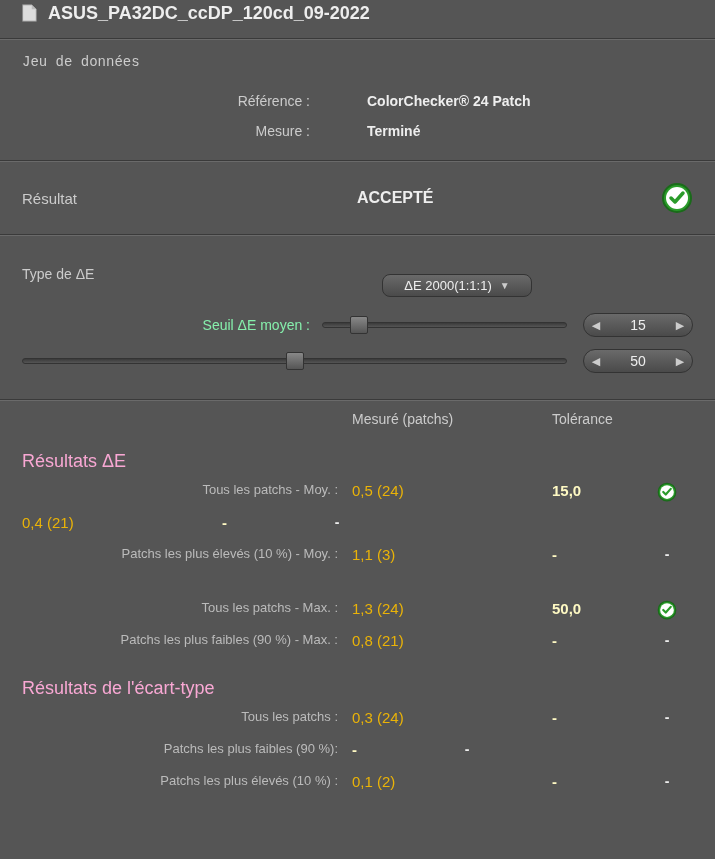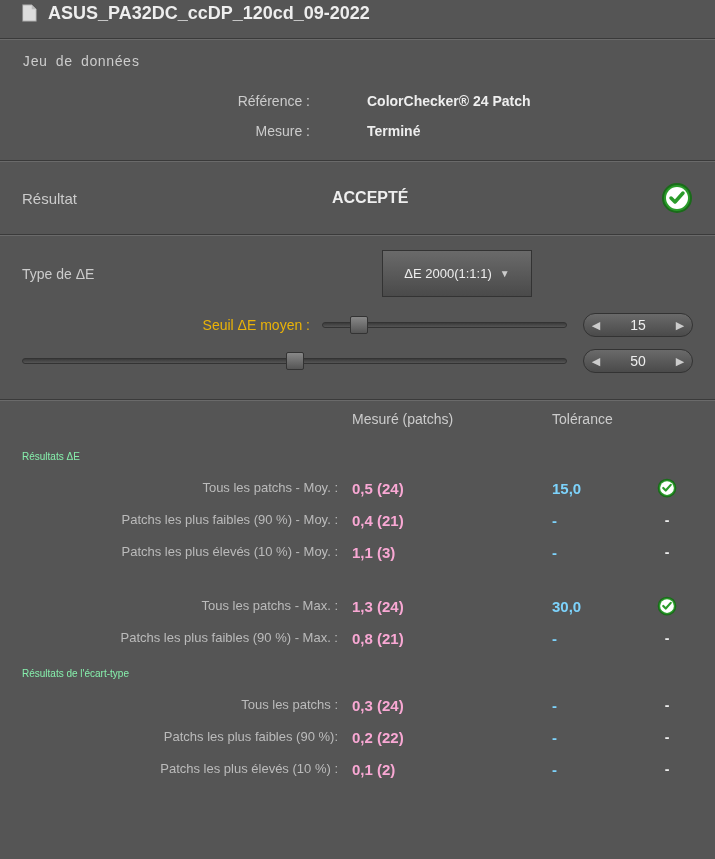--- a/index.html
+++ b/index.html
@@ -58,20 +58,21 @@
   .value-col {
     flex: 1;
     color: #eee;
     font-weight: bold;
     font-size: 14px;
   }
   .result-row {
     display: flex;
     align-items: center;
     padding: 6px 0;
+    gap: 25px;
   }
   .result-label {
     color: #ccc;
     font-size: 15px;
     width: 310px;
   }
   .result-value {
     color: #eee;
     font-weight: bold;
     font-size: 16px;
@@ -79,43 +80,44 @@
   }
   .checkmark-badge {
     width: 32px;
     height: 32px;
   }
   .dropdown {
     display: inline-flex;
     align-items: center;
     background: linear-gradient(#6a6a6a, #4a4a4a);
     border: 1px solid #333;
-    border-radius: 0;
-    padding: 15px 10px;
+    border-radius: 8px;
+    padding: 3px 10px;
     color: #eee;
     font-size: 13px;
     min-width: 150px;
     justify-content: center;
     cursor: pointer;
+    margin-top: 24px;
   }
   .dropdown-arrow {
     margin-left: 8px;
     font-size: 10px;
     color: #ccc;
   }
   .slider-row {
     display: flex;
     align-items: center;
     margin: 12px 0;
   }
   .slider-label {
     width: 300px;
     text-align: right;
     padding-right: 12px;
-    color: #eab308;
+    color: #86efac;
   }
   .slider-track {
     flex: 1;
     height: 6px;
     background: linear-gradient(#3a3a3a, #555);
     border: 1px solid #333;
     border-radius: 3px;
     position: relative;
     margin-right: 16px;
   }
@@ -158,46 +160,46 @@
     padding: 10px 22px 10px 22px;
     border-top: 1px solid #6a6a6a;
   }
   .results-header .col1 { width: 330px; }
   .results-header .col2 { width: 200px; color: #ccc; }
   .results-header .col3 { flex: 1; color: #ccc; }
   .results-body {
     padding: 0 22px 20px 22px;
   }
   .subsection-title {
-    color: #86efac;
+    color: #f9a8d4;
     margin: 14px 0 10px 0;
-    font-size: 10px;
+    font-size: 18px;
   }
   .data-row {
     display: flex;
-    align-items: center;
+    align-items: flex-start;
     min-height: 32px;
   }
   .data-row .rlabel {
     width: 330px;
     text-align: right;
     padding-right: 14px;
     color: #bbb;
     font-size: 13px;
     line-height: 1.2;
   }
   .data-row .rmeasured {
     width: 200px;
-    color: #f9a8d4;
-    font-weight: bold;
+    color: #eab308;
+    font-weight: normal;
     font-size: 15px;
   }
   .data-row .rtolerance {
     width: 100px;
-    color: #7dd3fc;
+    color: #fef9c3;
     font-weight: bold;
     font-size: 15px;
   }
   .data-row .rstatus {
     width: 30px;
     display: flex;
     justify-content: center;
   }
   .type-row {
     display: flex;
@@ -293,39 +295,38 @@
       <div class="rtolerance">15,0</div>
       <div class="rstatus">
             <svg width="20" height="20" viewBox="0 0 32 32">
     <circle cx="16" cy="16" r="14" fill="#2a9b2a" stroke="#1a6b1a" stroke-width="2"></circle>
     <circle cx="16" cy="16" r="11" fill="#fff"></circle>
     <path d="M10 16 L14 20 L22 11" stroke="#2a9b2a" stroke-width="3.5" fill="none" stroke-linecap="round" stroke-linejoin="round"></path>
   </svg>
           </div>
     </div>
         <div class="data-row">
-      <div class="rlabel">Patchs les plus faibles (90 %) - Moy. :</div>
       <div class="rmeasured">0,4  (21)</div>
       <div class="rtolerance">-</div>
       <div class="rstatus">
             <span style="color:#eee;font-weight:bold;">-</span>
           </div>
     </div>
         <div class="data-row" style="margin-bottom: 22px;">
       <div class="rlabel">Patchs les plus élevés (10 %) - Moy. :</div>
       <div class="rmeasured">1,1   (3)</div>
       <div class="rtolerance">-</div>
       <div class="rstatus">
             <span style="color:#eee;font-weight:bold;">-</span>
           </div>
     </div>
         <div class="data-row">
       <div class="rlabel">Tous les patchs - Max. :</div>
       <div class="rmeasured">1,3   (24)</div>
-      <div class="rtolerance">30,0</div>
+      <div class="rtolerance">50,0</div>
       <div class="rstatus">
             <svg width="20" height="20" viewBox="0 0 32 32">
     <circle cx="16" cy="16" r="14" fill="#2a9b2a" stroke="#1a6b1a" stroke-width="2"></circle>
     <circle cx="16" cy="16" r="11" fill="#fff"></circle>
     <path d="M10 16 L14 20 L22 11" stroke="#2a9b2a" stroke-width="3.5" fill="none" stroke-linecap="round" stroke-linejoin="round"></path>
   </svg>
           </div>
     </div>
         <div class="data-row">
       <div class="rlabel">Patchs les plus faibles (90 %) - Max. :</div>
@@ -343,21 +344,20 @@
         <div class="data-row">
       <div class="rlabel">Tous les patchs :</div>
       <div class="rmeasured">0,3  (24)</div>
       <div class="rtolerance">-</div>
       <div class="rstatus">
             <span style="color:#eee;font-weight:bold;">-</span>
           </div>
     </div>
         <div class="data-row">
       <div class="rlabel">Patchs les plus faibles (90 %):</div>
-      <div class="rmeasured">0,2  (22)</div>
       <div class="rtolerance">-</div>
       <div class="rstatus">
             <span style="color:#eee;font-weight:bold;">-</span>
           </div>
     </div>
         <div class="data-row">
       <div class="rlabel">Patchs les plus élevés (10 %) :</div>
       <div class="rmeasured">0,1 (2)</div>
       <div class="rtolerance">-</div>
       <div class="rstatus">

